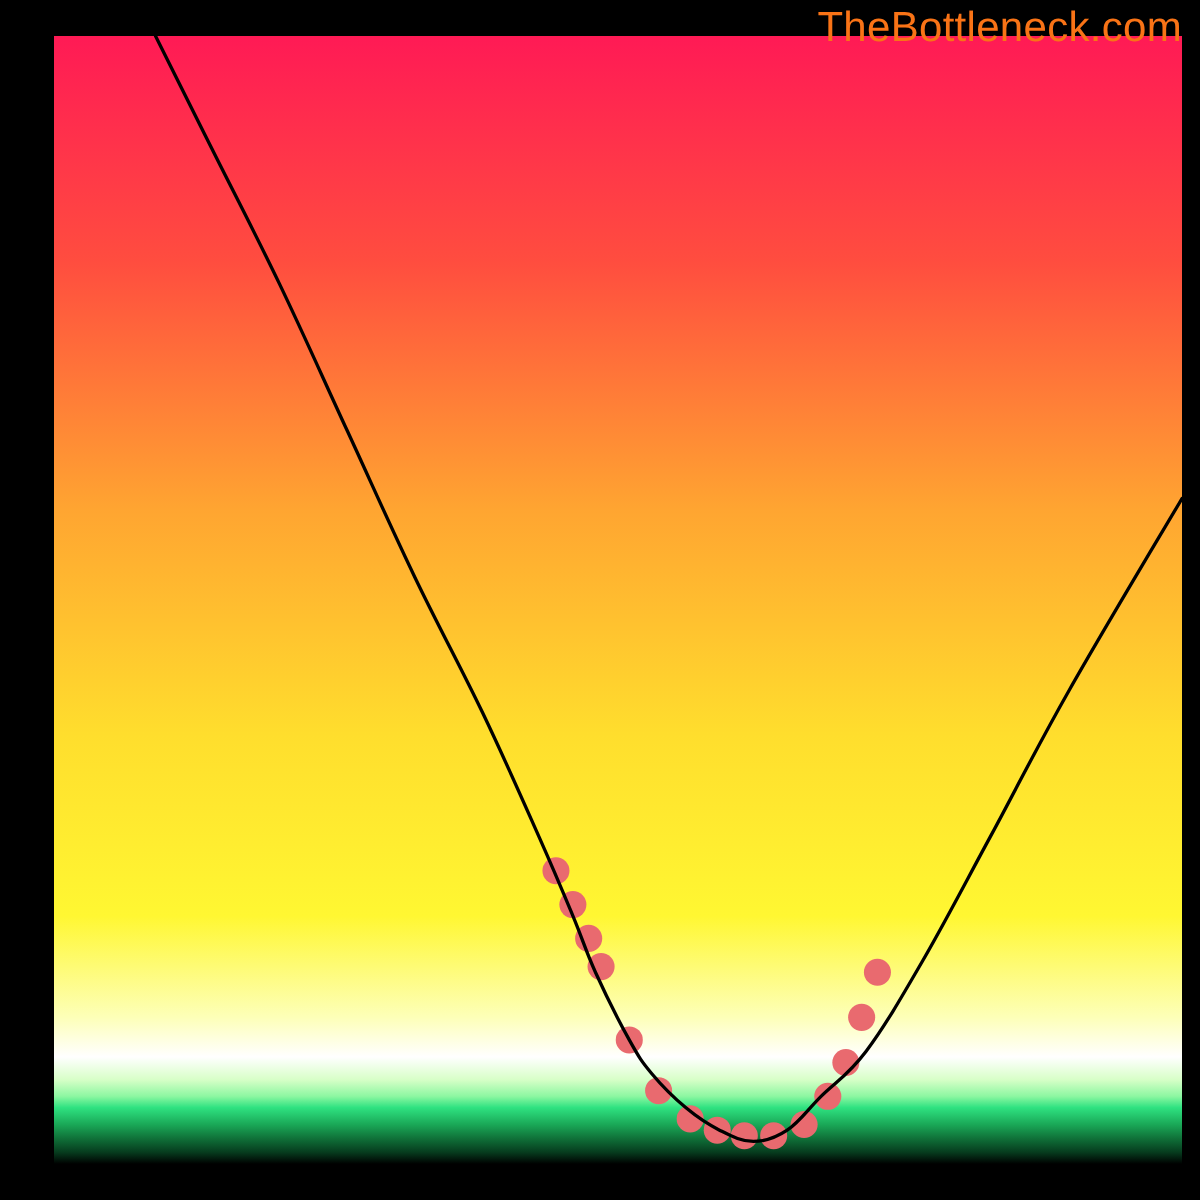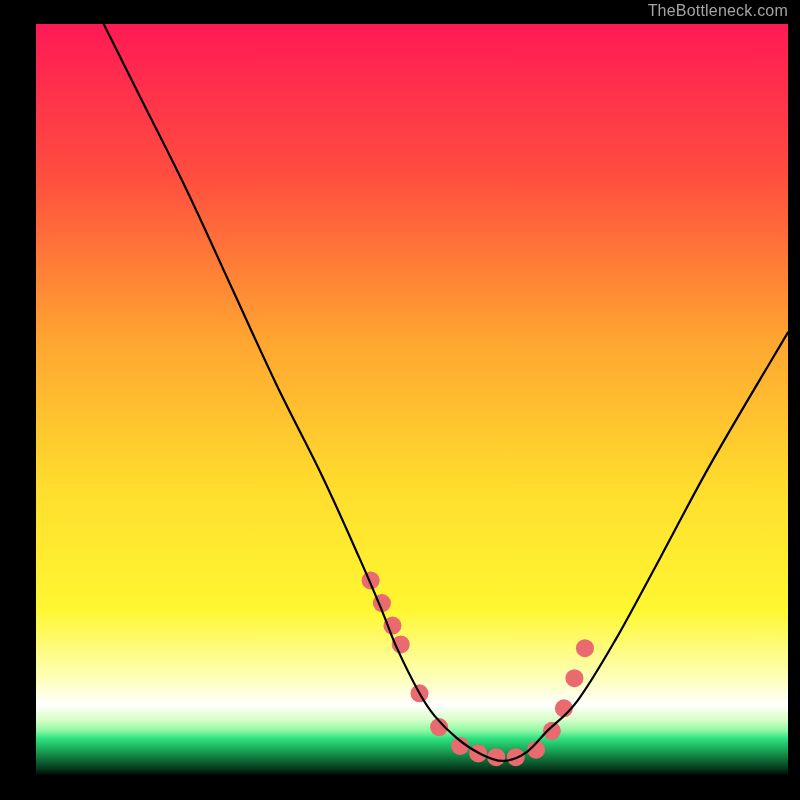--- a/index.html
+++ b/index.html
@@ -30,23 +30,23 @@
     left: 0;
     top: 0;
     width: 752px;
     height: 752px;
   }
   .watermark {
     position: absolute;
     top: 2px;
     right: 12px;
     font-family: Arial, Helvetica, sans-serif;
-    font-size: 16px;
+    font-size: 28px;
     font-weight: 500;
-    color: #a3a3a3;
+    color: #f97316;
     letter-spacing: 0.2px;
   }
 </style>
 </head>
 <body>
 
 <div class="frame">
 
   <svg class="gradient-box" viewBox="0 0 752 752" preserveAspectRatio="none">
     <defs>

